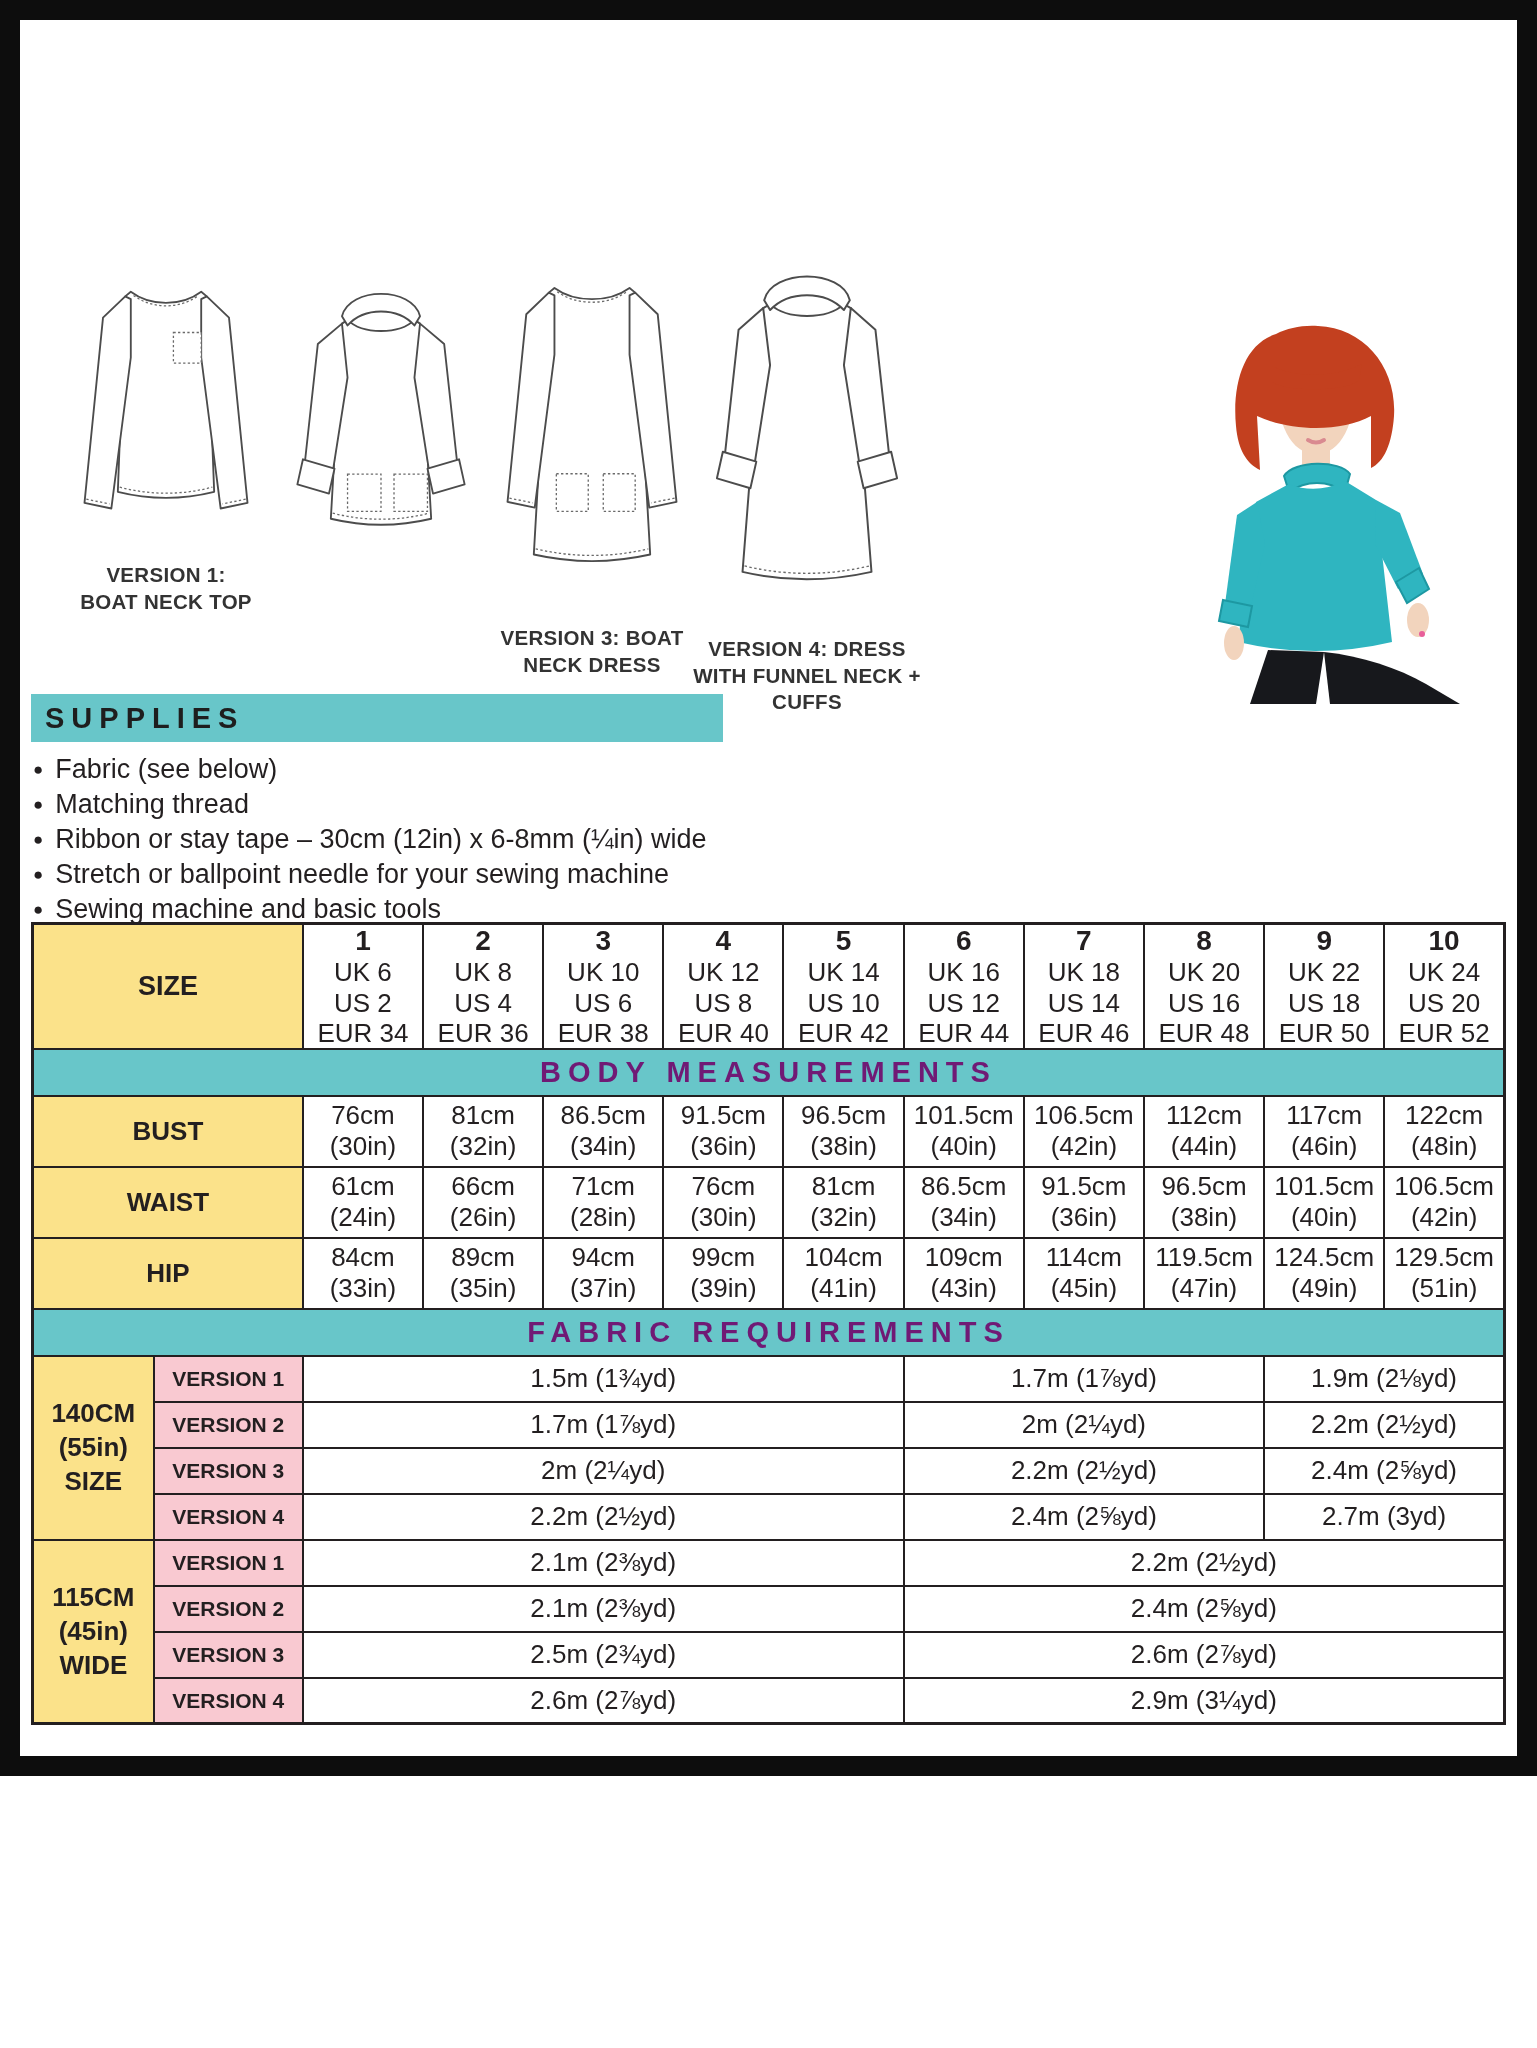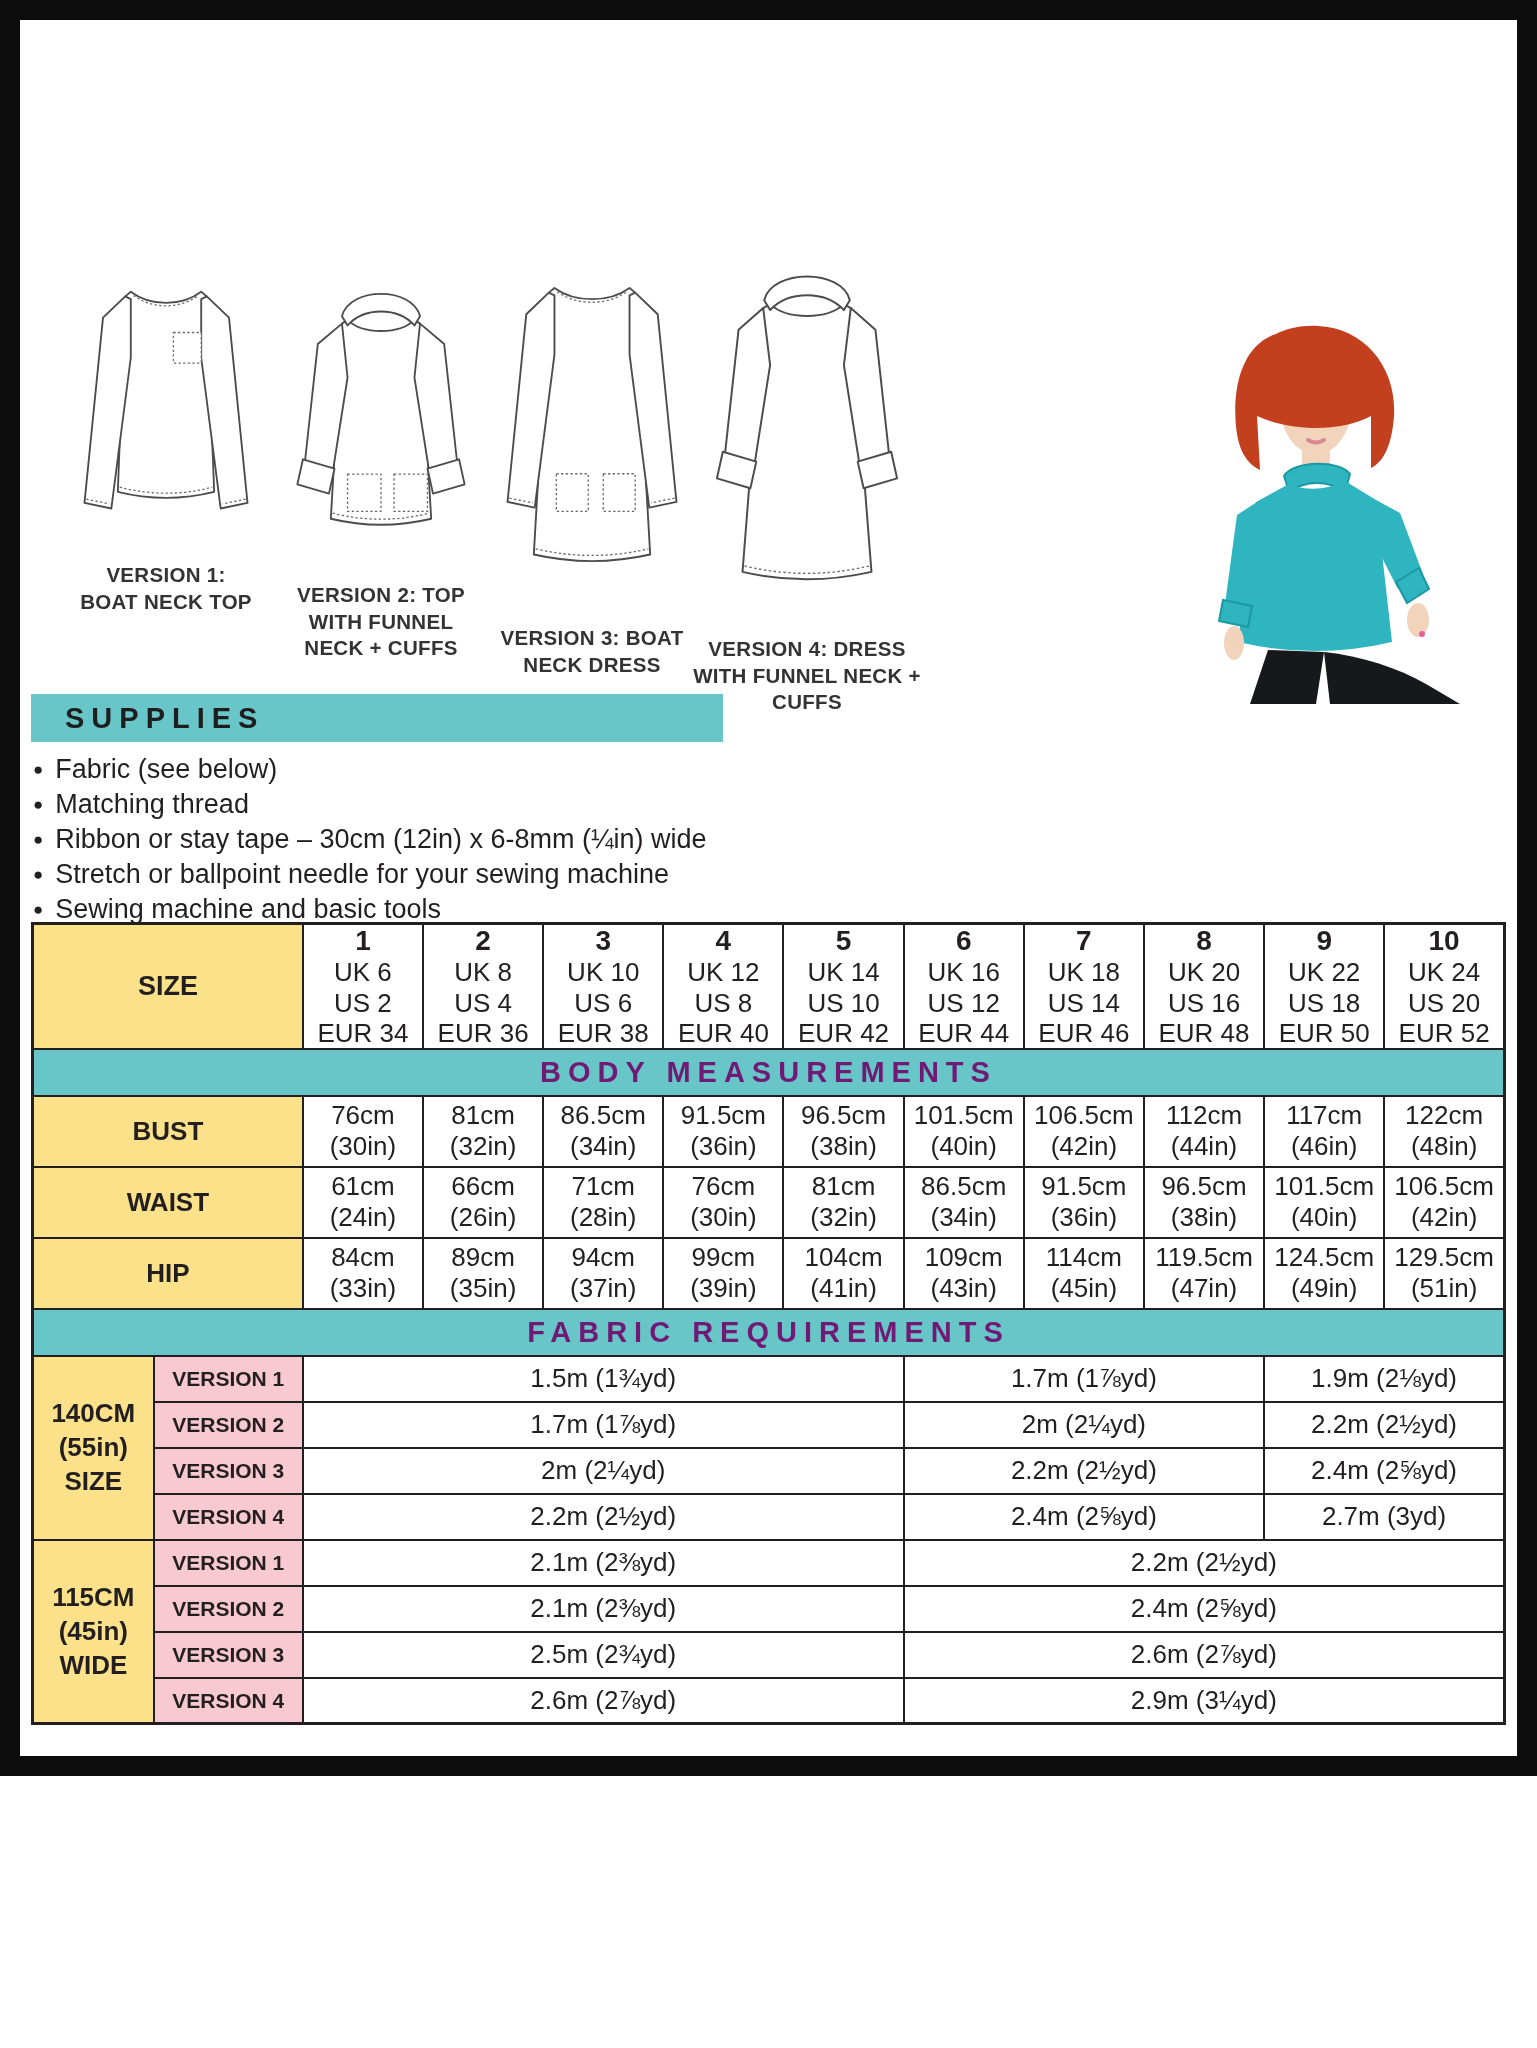--- a/index.html
+++ b/index.html
@@ -14,21 +14,21 @@
   .g{fill:#fff;stroke:#4c4c4c;stroke-width:2;stroke-linejoin:round;}
   .dot{fill:none;stroke:#6a6a6a;stroke-width:1.4;stroke-dasharray:2.5 2.5;}
   .dotf{fill:#fff;stroke:#6a6a6a;stroke-width:1.4;stroke-dasharray:2.5 2.5;}
   .caption{font-size:20.5px;font-weight:600;line-height:1.3;letter-spacing:.3px;color:#333;}
   
   .photo{position:absolute;left:1126px;top:312px;width:384px;height:392px;}
   
   .bar{
     position:absolute;height:48px;background:#68c6c9;color:#1e1e1e;
     font-size:29px;font-weight:bold;letter-spacing:7px;line-height:48px;
-    padding-left:34px;box-sizing:border-box;
+    padding-left:14px;box-sizing:border-box;
   }
   .bar-supplies{left:31px;top:694px;width:692px;}
   .bar-fabric{left:744px;top:702px;width:762px;}
   
   .supplies-list{position:absolute;left:33px;top:756px;width:706px;list-style:none;margin:0;padding:0;}
   .supplies-list li{font-size:27px;line-height:27px;margin-bottom:8px;display:flex;align-items:center;}
   .bullet{font-size:17px;margin-right:12px;line-height:27px;}
   
   .fs-text{position:absolute;left:744px;top:764px;width:772px;font-size:27px;line-height:40px;}
   
@@ -79,21 +79,20 @@
       <path class="g" d="M64,58 L58,62 L46,272 Q100,285 154,272 L142,62 L136,58 C120,74 80,74 64,58 Z"></path>
       <path class="g" d="M58,62 L32,84 L18,212 L48,222 L64,120 Z"></path>
       <path class="g" d="M142,62 L168,84 L182,212 L152,222 L136,120 Z"></path>
       <path class="g" d="M16,208 L50,218 L44,245 L10,235 Z"></path>
       <path class="g" d="M184,208 L150,218 L156,245 L190,235 Z"></path>
       <path class="g" d="M58,54 C66,22 134,22 142,54 L136,64 C118,44 82,44 64,64 Z"></path>
       <path class="dot" d="M48,266 Q100,279 152,266"></path>
       <rect class="dotf" x="64" y="224" width="36" height="40"></rect>
       <rect class="dotf" x="114" y="224" width="36" height="40"></rect>
     </svg>
-    <div class="caption" style="margin-top:14px;">VERSION 2: TOP WITH FUNNEL NECK + CUFFS</div>
   </div>
 
   <div class="fig" style="left:498px;top:256px;width:188px;">
     <svg width="188" height="352" viewBox="0 0 200 375">
       <path class="g" d="M60,34 L54,39 L38,318 Q100,332 162,318 L146,39 L140,34 C118,50 82,50 60,34 Z"></path>
       <path class="g" d="M54,39 L30,62 L10,262 L39,268 L60,105 L60,42 Z"></path>
       <path class="g" d="M146,39 L170,62 L190,262 L161,268 L140,105 L140,42 Z"></path>
       <path class="dot" d="M63,38 C83,53 117,53 137,38"></path>
       <path class="dot" d="M40,312 Q100,326 160,312"></path>
       <path class="dot" d="M12,258 L37,263"></path>

